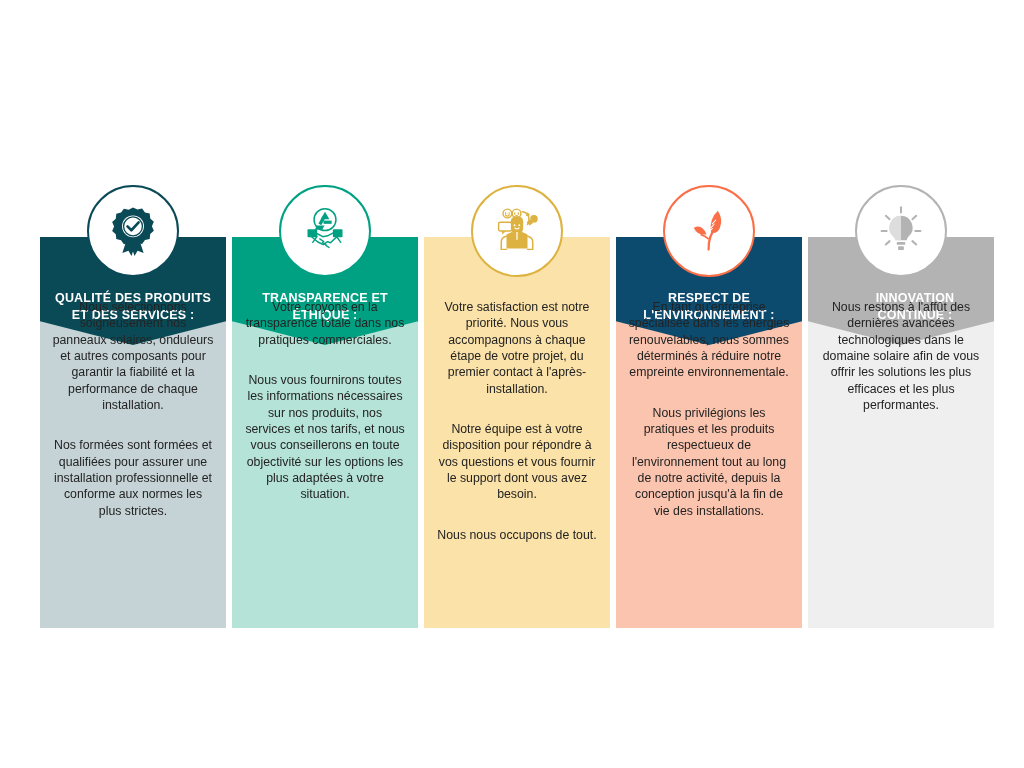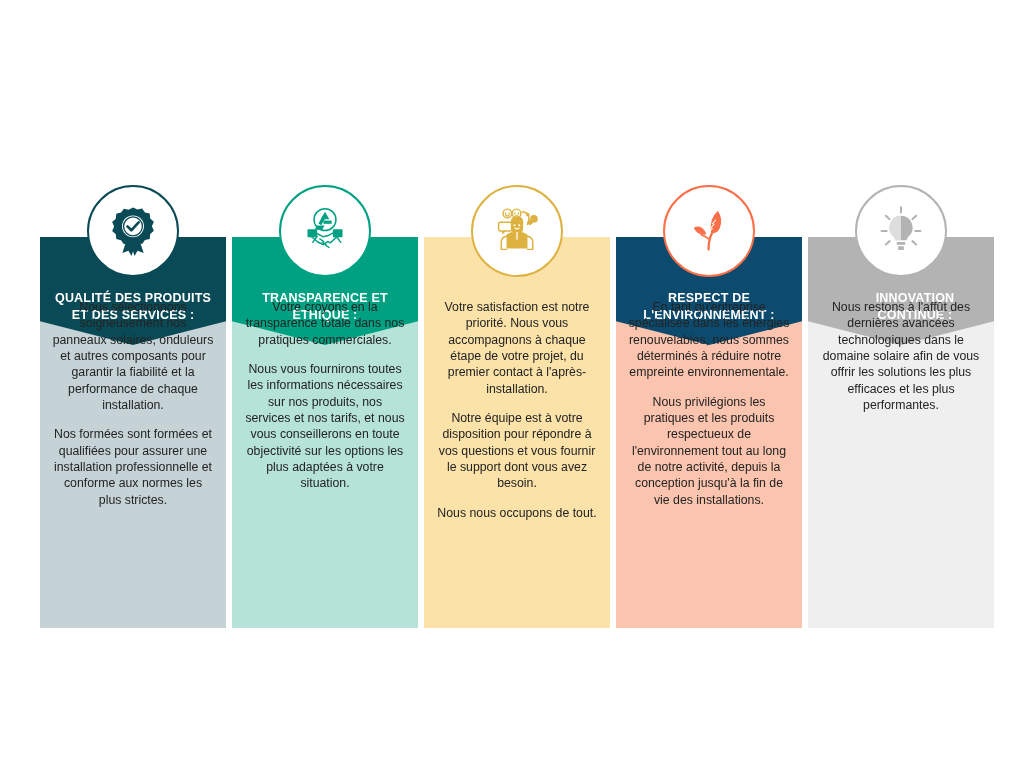--- a/index.html
+++ b/index.html
@@ -90,21 +90,21 @@
     z-index: 3;
   }
   .badge svg { display: block; }
 
   .card-text {
     font-size: 12.3px;
     line-height: 1.33;
     color: #232323;
     margin: 0;
   }
-  .card-text + .card-text { margin-top: 13px; }
+  .card-text + .card-text { margin-top: 24px; }
 
   .card-body-inner { position: relative; z-index: 2; }
 </style>
 </head>
 <body>
 
 <div class="canvas">
   <div class="cards" id="cards">
       <div class="card">
         <div class="card-body" style="background: rgb(197, 211, 214);">

